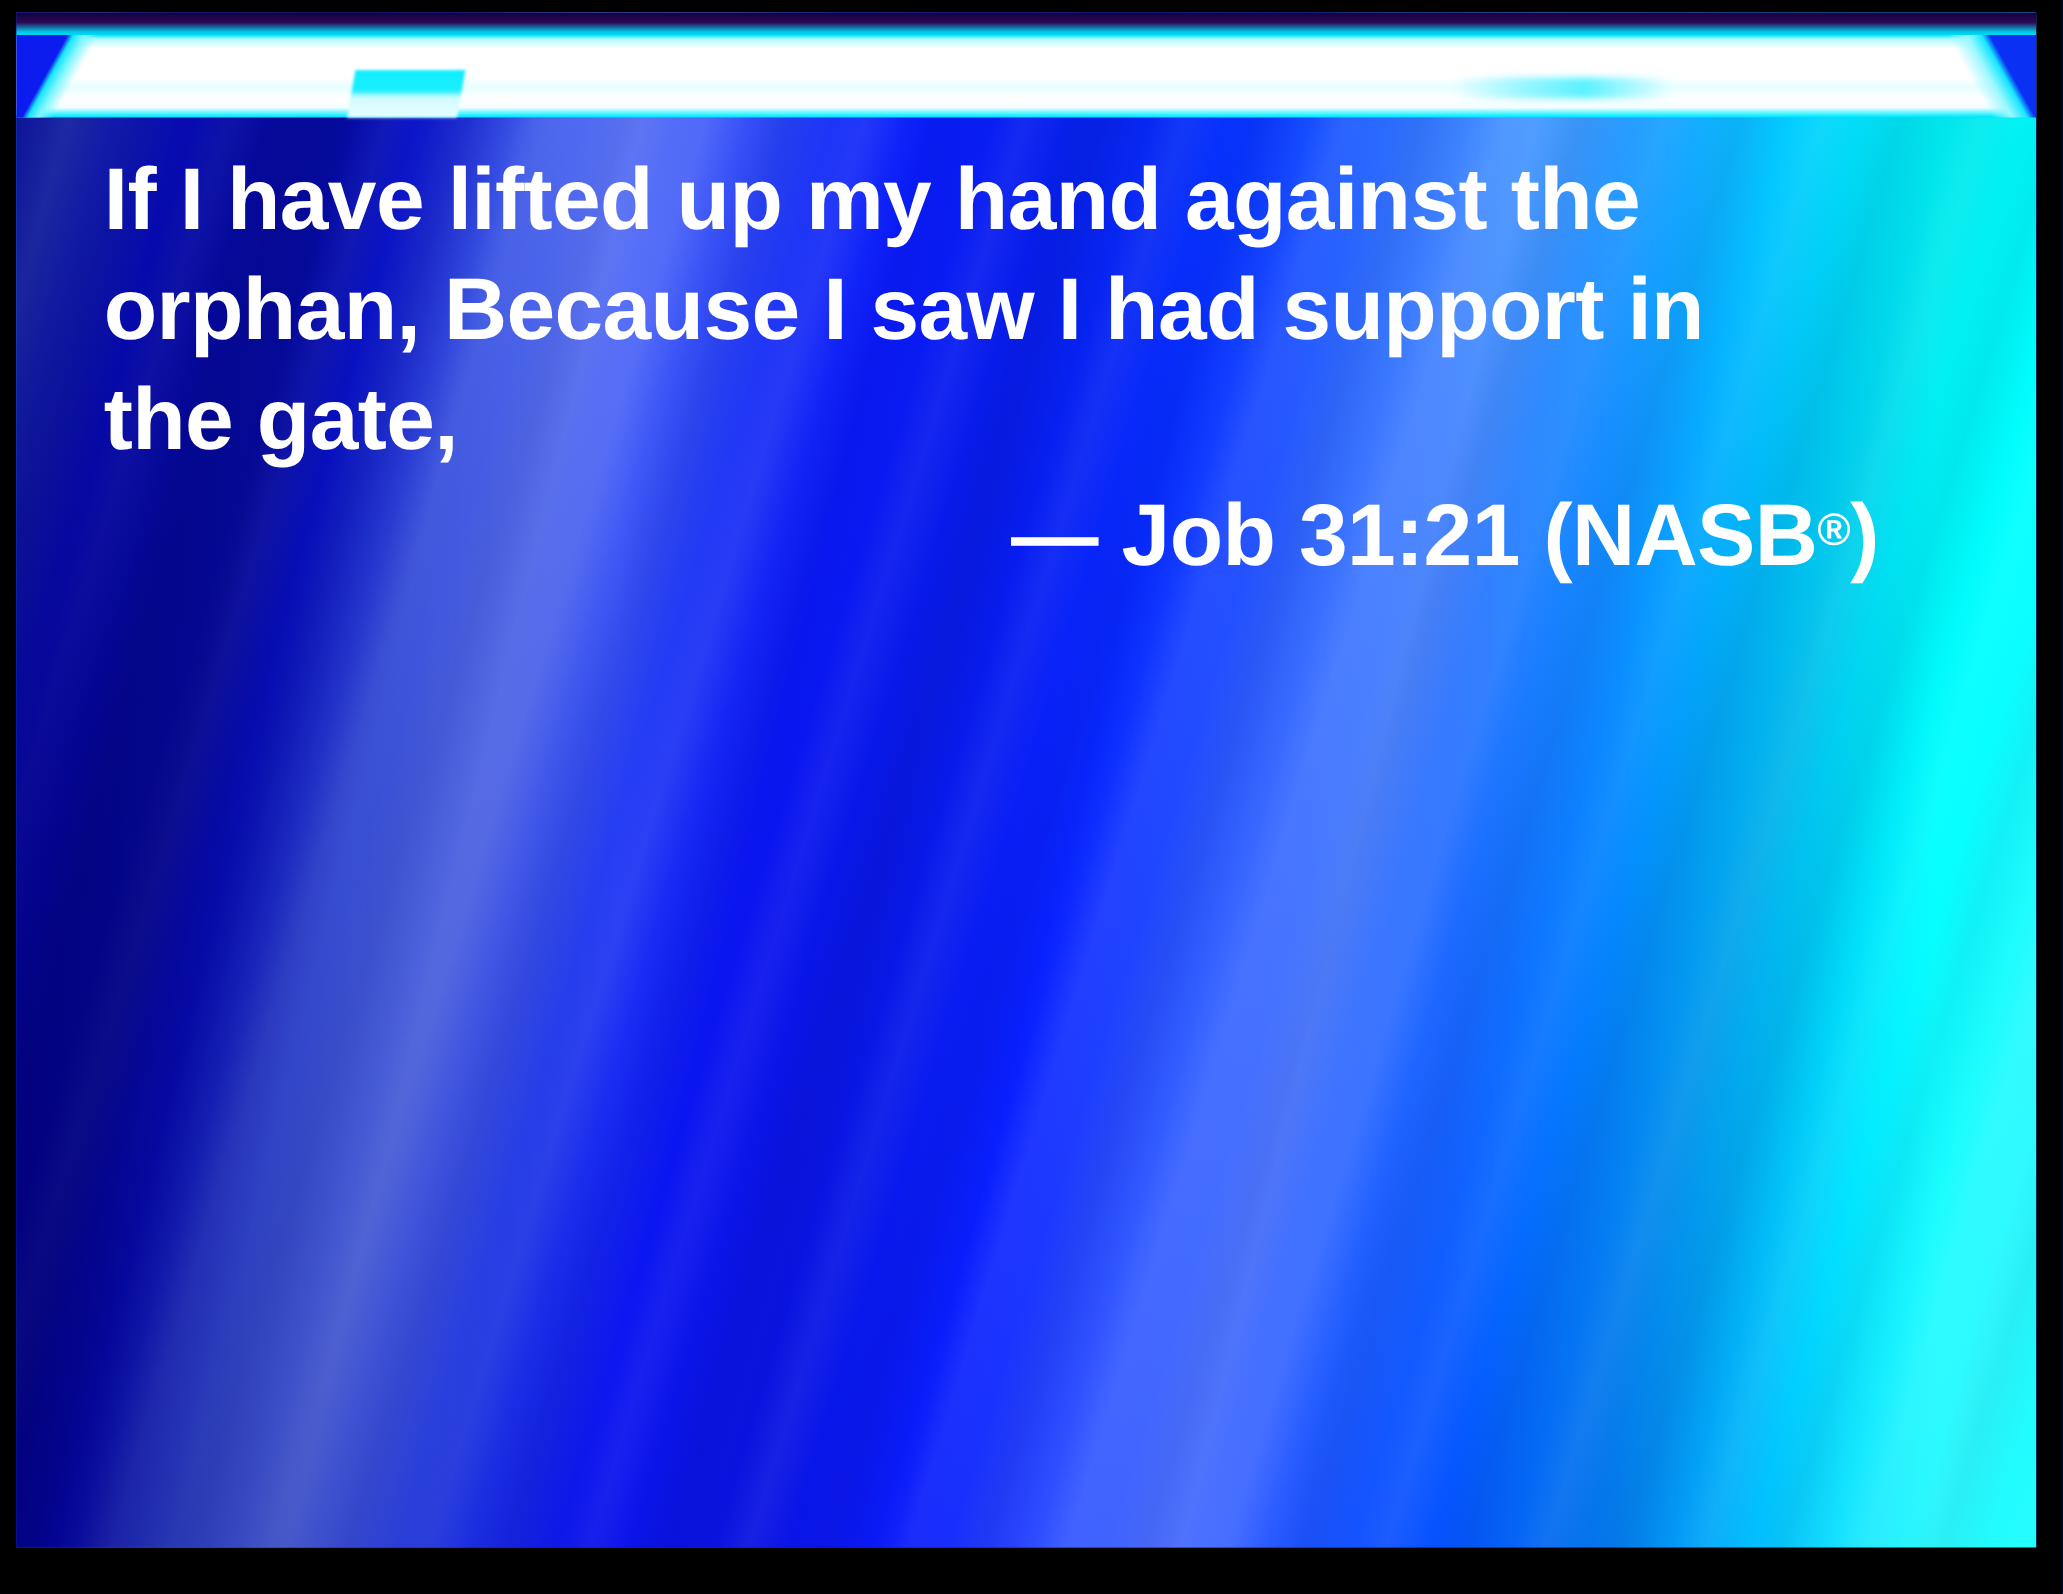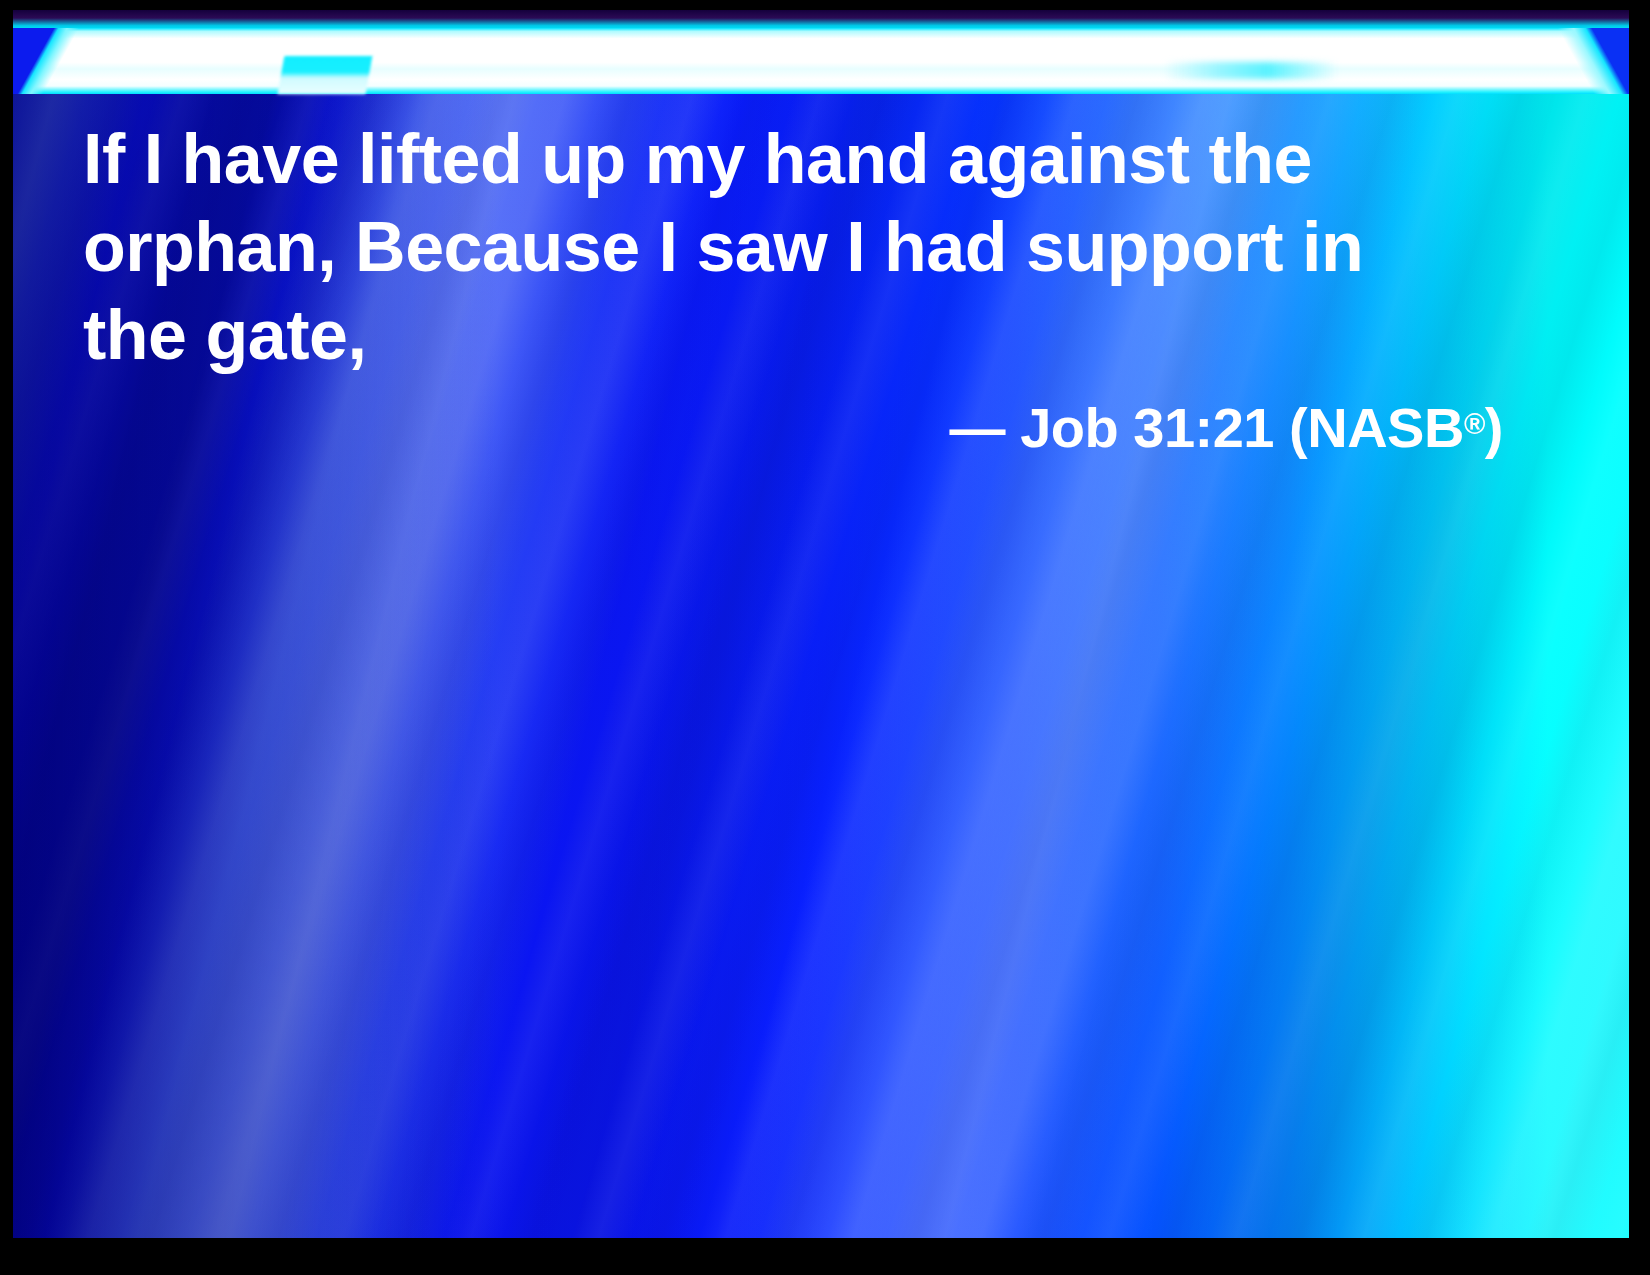--- a/index.html
+++ b/index.html
@@ -201,21 +201,21 @@
 
   #attribution {
     position: absolute;
     left: 70px;
     top: 370px;
     width: 1420px;
     text-align: right;
     color: #FFFFFF;
     font-family: "Liberation Sans Narrow", "Liberation Sans", "DejaVu Sans Condensed", sans-serif;
     font-weight: bold;
-    font-size: 56px;
+    font-size: 70px;
     line-height: 88px;
     letter-spacing: -0.5px;
   }
   #attribution .reg {
     font-size: 0.52em;
     vertical-align: 0.45em;
     font-weight: bold;
   }
 </style>
 </head>

